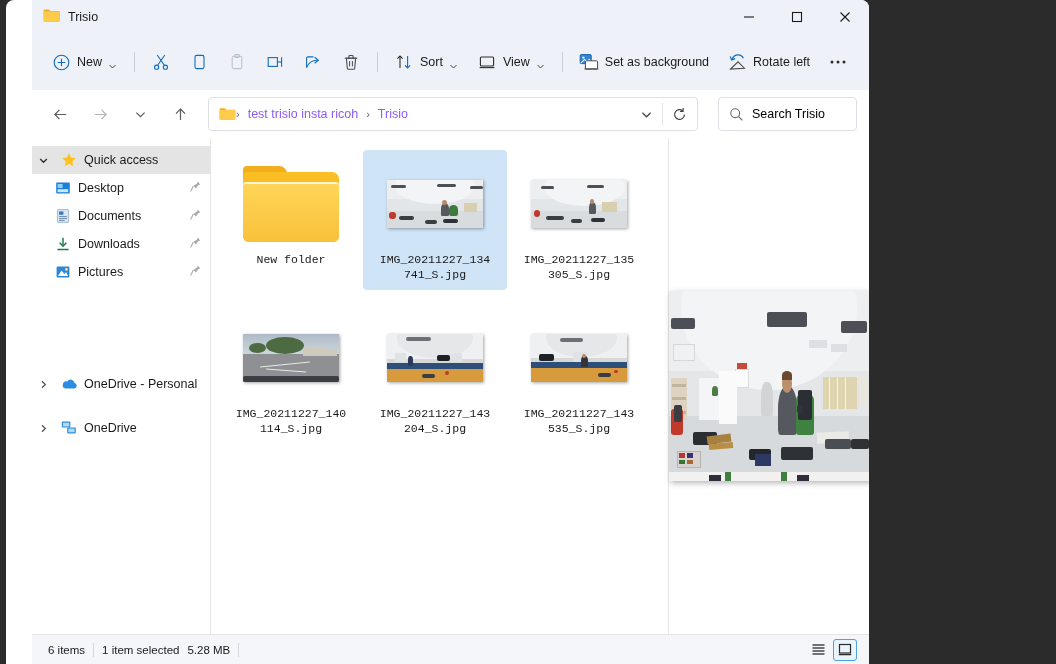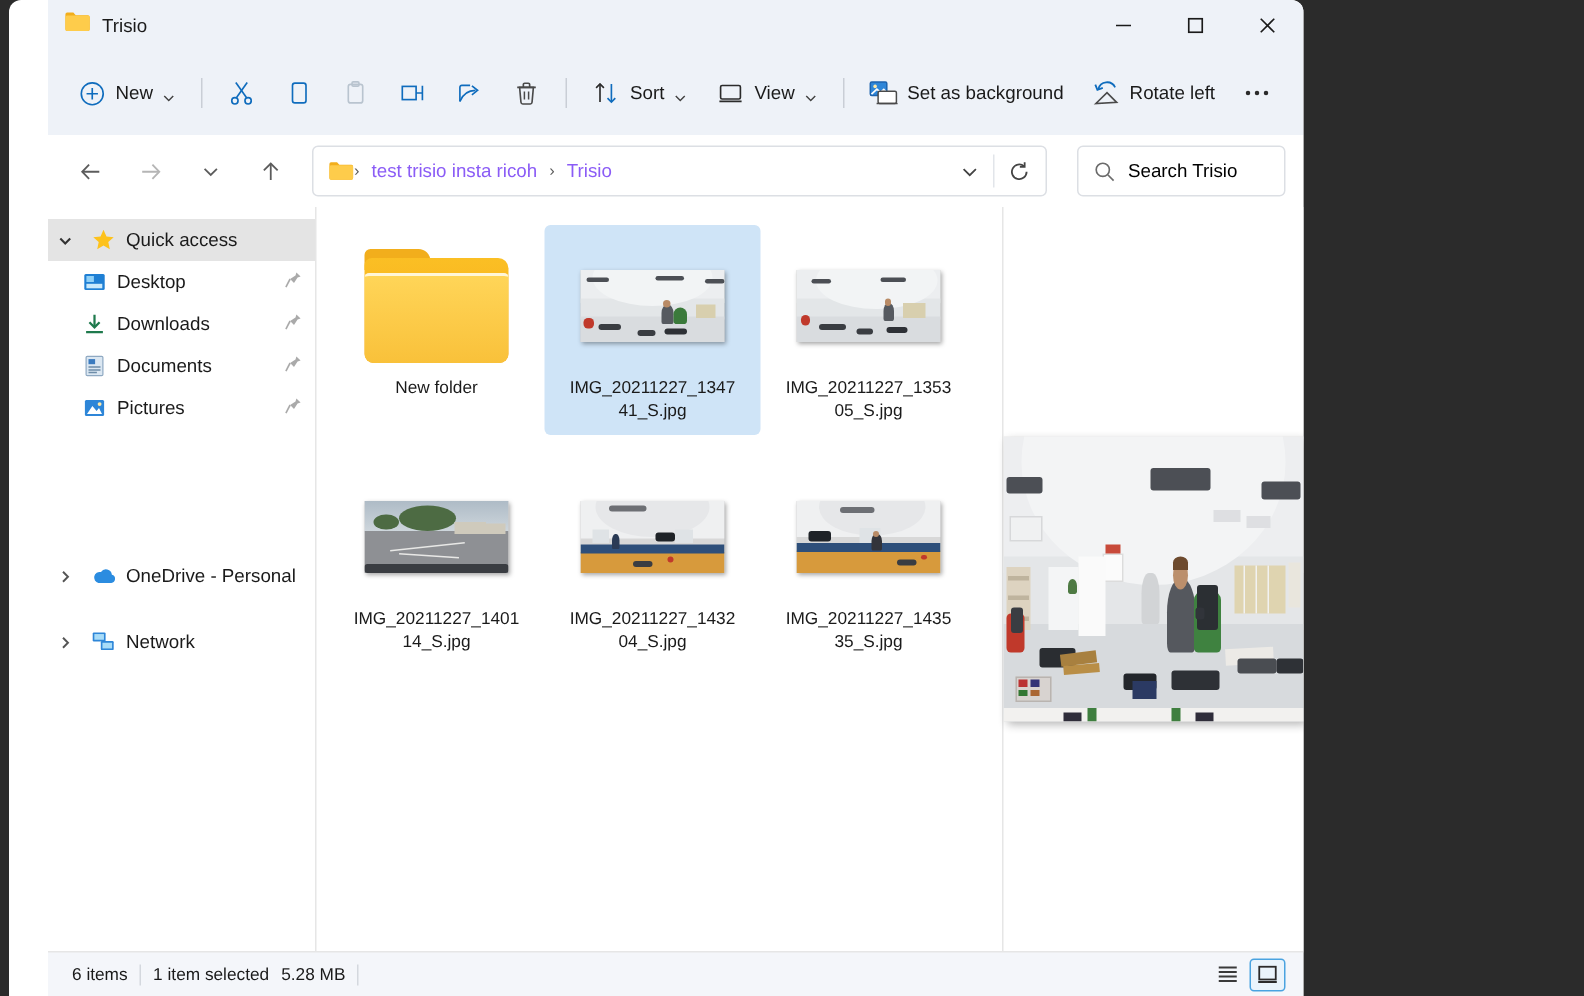--- a/index.html
+++ b/index.html
@@ -85,21 +85,21 @@
   .nav-label { flex: 1; white-space: nowrap; overflow: hidden; }
   .pin { margin-left: auto; opacity: .72; }
   .nav-child { padding-left: 22px; }
   
   .content {
     flex: 1; background: #ffffff; border-left: 1px solid #e6e6e6;
     position: relative; display: flex; min-width: 0;
   }
   .grid-pane {
     width: 457px; flex: 0 0 457px; padding: 10px 0 0 8px;
-    display: flex; flex-wrap: wrap; align-content: flex-start;
+    display: flex; flex-wrap: wrap; align-content: flex-start; font-family: Liberation Mono, monospace;
   }
   .tile {
     width: 144px; height: 140px; margin: 2px 0 12px 0;
     display: flex; flex-direction: column; align-items: center;
     padding-top: 6px; border-radius: 4px;
   }
   .tile.sel { background: #cfe4f7; }
   .thumb-wrap {
     height: 96px; width: 100%; display: flex;
     align-items: center; justify-content: center;
@@ -462,56 +462,56 @@
           <svg width="13" height="13" viewBox="0 0 13 13">
               <path d="M8.6 1.6 L11.4 4.4 L9.4 5 L7 8.6 L4.4 6 L8 3.6 Z" fill="#8a8a8a"></path>
               <line x1="4.4" y1="6" x2="1.6" y2="11.4" stroke="#8a8a8a" stroke-width="1.1"></line>
             </svg>
         </span>
       </div>
 
       <div class="nav-item nav-child">
         <span class="nav-ico">
           <svg width="16" height="16" viewBox="0 0 16 16">
+            <rect x="2.4" y="1.6" width="11.2" height="12.8" rx="0.8" fill="#dbe7f2" stroke="#8fa9c2" stroke-width="0.8"></rect>
+            <rect x="4" y="3.4" width="4.4" height="3.4" fill="#3b7bbf"></rect>
+            <line x1="4" y1="8.6" x2="12" y2="8.6" stroke="#6e8da9" stroke-width="1"></line>
+            <line x1="4" y1="10.6" x2="12" y2="10.6" stroke="#6e8da9" stroke-width="1"></line>
+            <line x1="4" y1="12.4" x2="9.6" y2="12.4" stroke="#6e8da9" stroke-width="1"></line>
+          </svg>
+        </span>
+        <span class="nav-label">Documents</span>
+        <span class="pin">
+          <svg width="13" height="13" viewBox="0 0 13 13">
+              <path d="M8.6 1.6 L11.4 4.4 L9.4 5 L7 8.6 L4.4 6 L8 3.6 Z" fill="#8a8a8a"></path>
+              <line x1="4.4" y1="6" x2="1.6" y2="11.4" stroke="#8a8a8a" stroke-width="1.1"></line>
+            </svg>
+        </span>
+      </div>
+
+      <div class="nav-item nav-child">
+        <span class="nav-ico">
+          <svg width="16" height="16" viewBox="0 0 16 16">
             <line x1="8" y1="1.8" x2="8" y2="10" stroke="#1f7a4d" stroke-width="1.5"></line>
             <polyline points="4.6,6.8 8,10.2 11.4,6.8" fill="none" stroke="#1f7a4d" stroke-width="1.5"></polyline>
             <line x1="2.4" y1="13.4" x2="13.6" y2="13.4" stroke="#1f7a4d" stroke-width="1.5"></line>
           </svg>
         </span>
         <span class="nav-label">Downloads</span>
         <span class="pin">
           <svg width="13" height="13" viewBox="0 0 13 13">
               <path d="M8.6 1.6 L11.4 4.4 L9.4 5 L7 8.6 L4.4 6 L8 3.6 Z" fill="#8a8a8a"></path>
               <line x1="4.4" y1="6" x2="1.6" y2="11.4" stroke="#8a8a8a" stroke-width="1.1"></line>
             </svg>
         </span>
       </div>
 
       <div class="nav-item nav-child">
         <span class="nav-ico">
           <svg width="16" height="16" viewBox="0 0 16 16">
-            <rect x="2.4" y="1.6" width="11.2" height="12.8" rx="0.8" fill="#dbe7f2" stroke="#8fa9c2" stroke-width="0.8"></rect>
-            <rect x="4" y="3.4" width="4.4" height="3.4" fill="#3b7bbf"></rect>
-            <line x1="4" y1="8.6" x2="12" y2="8.6" stroke="#6e8da9" stroke-width="1"></line>
-            <line x1="4" y1="10.6" x2="12" y2="10.6" stroke="#6e8da9" stroke-width="1"></line>
-            <line x1="4" y1="12.4" x2="9.6" y2="12.4" stroke="#6e8da9" stroke-width="1"></line>
-          </svg>
-        </span>
-        <span class="nav-label">Documents</span>
-        <span class="pin">
-          <svg width="13" height="13" viewBox="0 0 13 13">
-              <path d="M8.6 1.6 L11.4 4.4 L9.4 5 L7 8.6 L4.4 6 L8 3.6 Z" fill="#8a8a8a"></path>
-              <line x1="4.4" y1="6" x2="1.6" y2="11.4" stroke="#8a8a8a" stroke-width="1.1"></line>
-            </svg>
-        </span>
-      </div>
-
-      <div class="nav-item nav-child">
-        <span class="nav-ico">
-          <svg width="16" height="16" viewBox="0 0 16 16">
             <rect x="1.6" y="2.6" width="12.8" height="10.8" rx="1" fill="#2e86d8"></rect>
             <polygon points="3,12 6.6,6.6 9.4,10 11,8 13,12" fill="#ffffff"></polygon>
             <circle cx="11.4" cy="5.4" r="1.3" fill="#ffe9a8"></circle>
           </svg>
         </span>
         <span class="nav-label">Pictures</span>
         <span class="pin">
           <svg width="13" height="13" viewBox="0 0 13 13">
               <path d="M8.6 1.6 L11.4 4.4 L9.4 5 L7 8.6 L4.4 6 L8 3.6 Z" fill="#8a8a8a"></path>
               <line x1="4.4" y1="6" x2="1.6" y2="11.4" stroke="#8a8a8a" stroke-width="1.1"></line>
@@ -547,21 +547,21 @@
             </svg>
         </span>
         <span class="nav-ico">
           <svg width="16" height="16" viewBox="0 0 16 16">
             <rect x="0.8" y="1.6" width="8.6" height="6" rx="0.8" fill="#2e86d8"></rect>
             <rect x="1.9" y="2.7" width="6.4" height="3.8" fill="#a8dcf8"></rect>
             <rect x="6.2" y="7.4" width="8.6" height="6" rx="0.8" fill="#2e86d8"></rect>
             <rect x="7.3" y="8.5" width="6.4" height="3.8" fill="#a8dcf8"></rect>
           </svg>
         </span>
-        <span class="nav-label">Network</span>
+        <span class="nav-label">OneDrive</span>
       </div>
     </div>
 
     <div class="content">
 
       <div class="grid-pane">
 
         <div class="tile">
           <div class="thumb-wrap">
             <div class="folder-ico">

